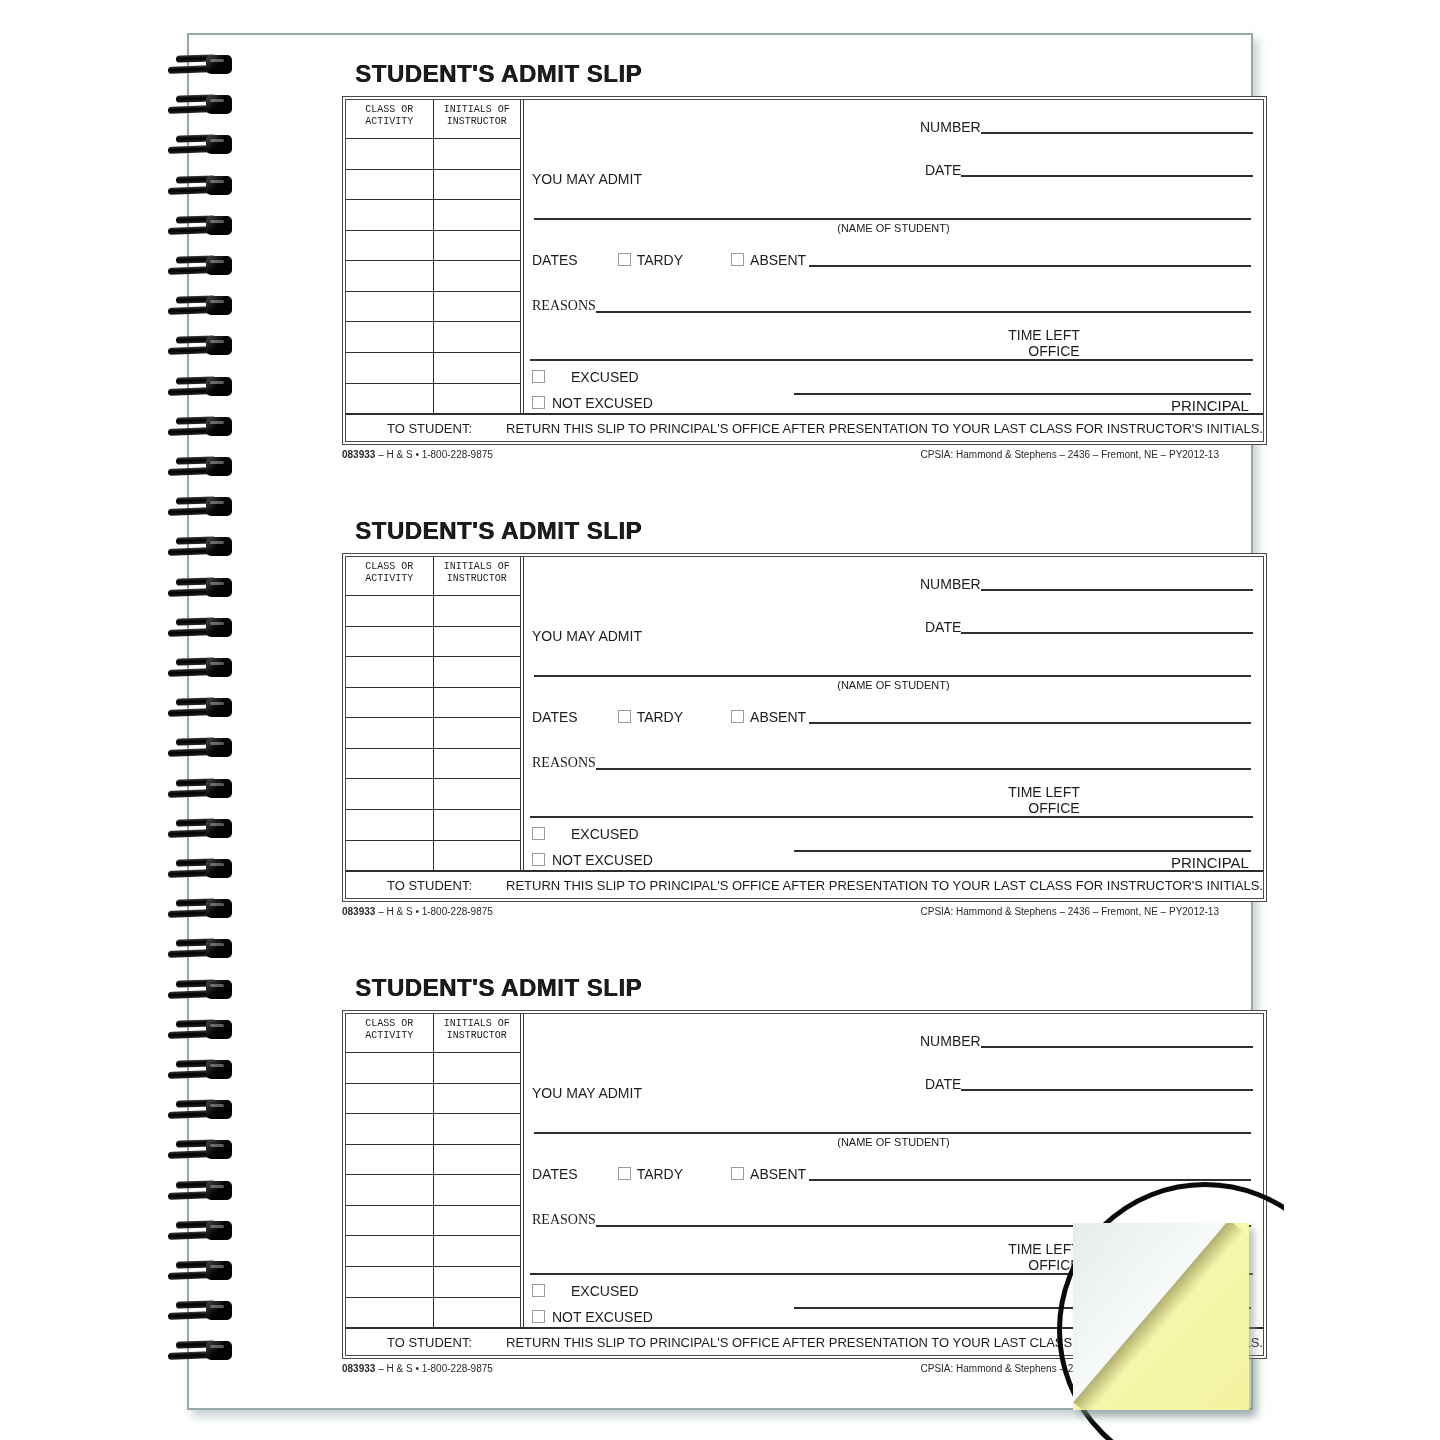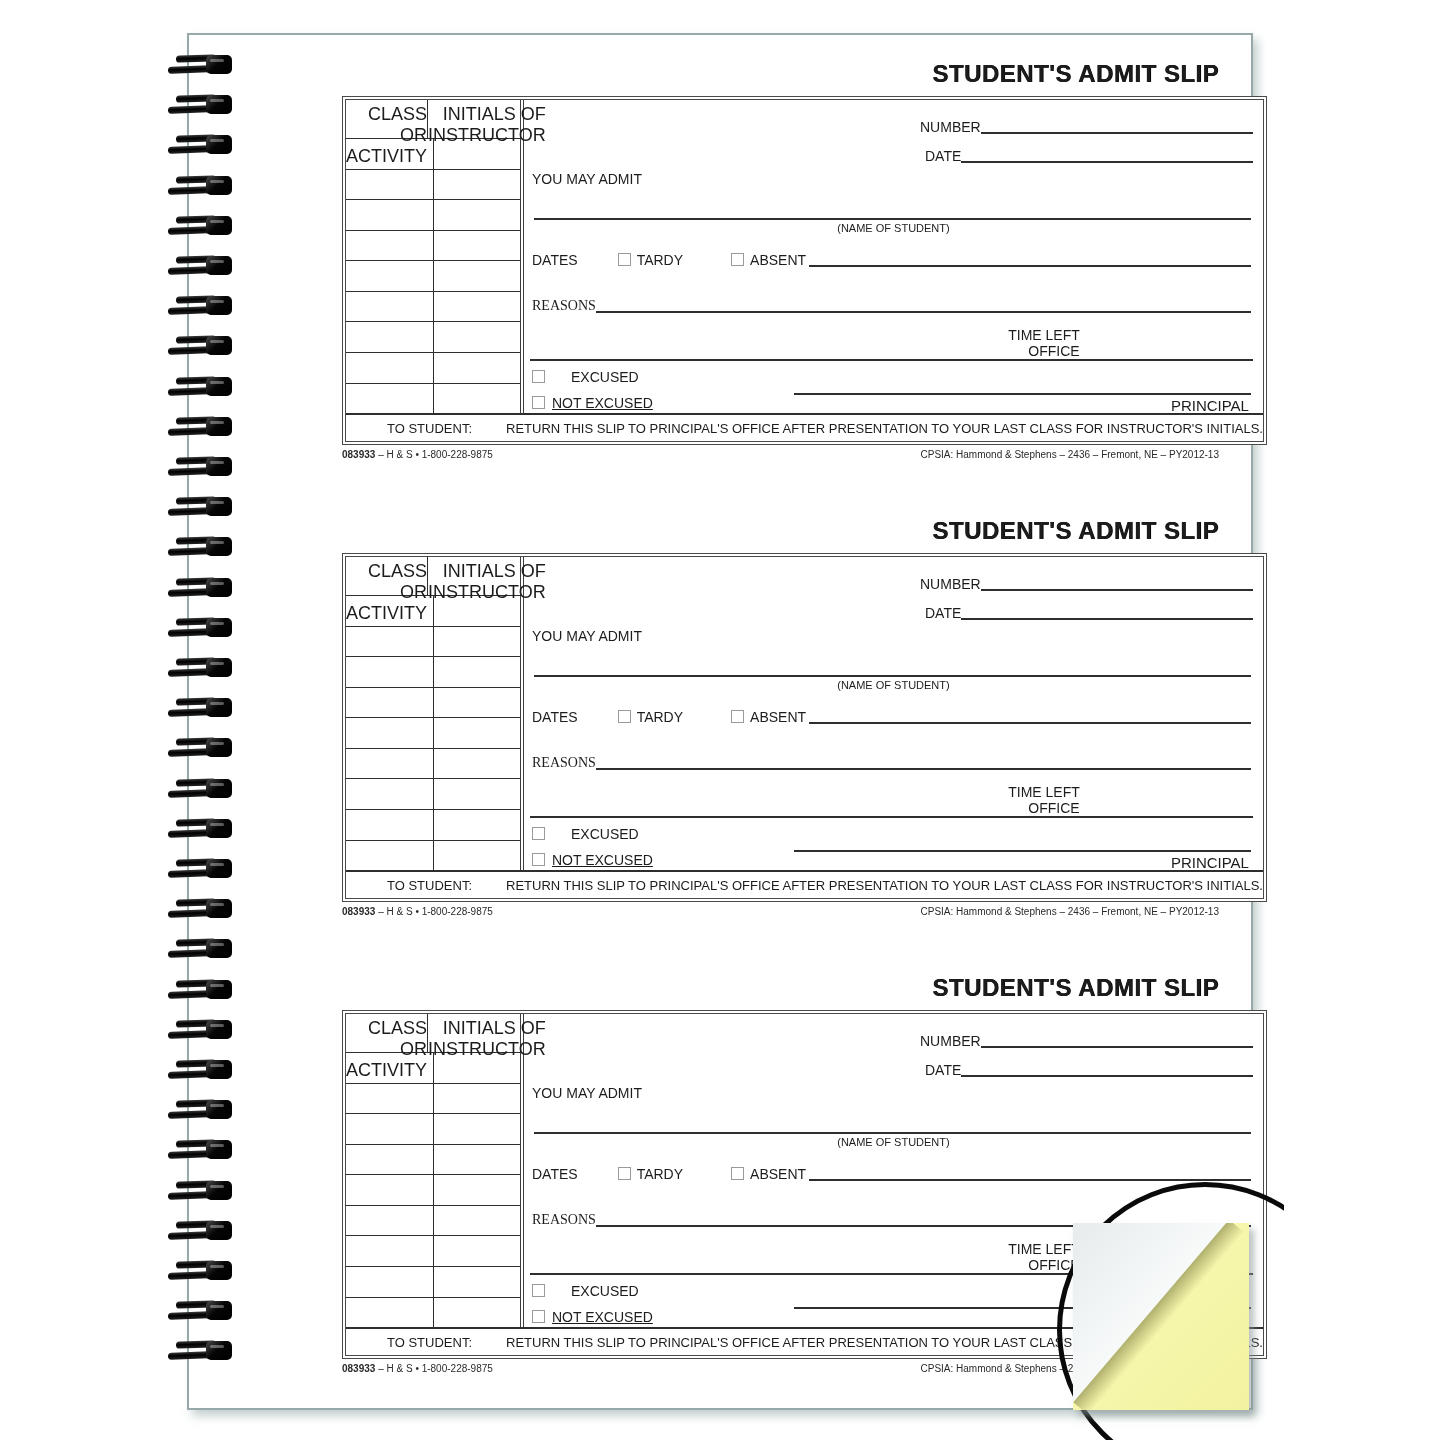--- a/index.html
+++ b/index.html
@@ -34,71 +34,71 @@
     border-radius:4px; transform:skewY(-2deg);}
   .coil .cap{position:absolute; top:0; right:0; width:26px; height:19px;
     background:linear-gradient(135deg,#4a4a4a 0%,#050505 45%,#000 100%);
     border-radius:5px;}
   .coil .cap:after{content:""; position:absolute; left:4px; top:4px; width:14px; height:3px;
     background:rgba(255,255,255,.35); border-radius:2px;}
 
   
   .slip{position:absolute; left:153px; width:877px;}
   .slip-title{
-    margin-left:13px; width:864px; text-align:right;
+    margin-left:13px; width:864px; text-align:left;
     font-size:24px; font-weight:bold; letter-spacing:.5px;
     text-shadow:.6px 0 0 #000;
     height:28px; line-height:28px; margin-bottom:8px;
   }
   .box-row{display:flex;}
   .box-spacer{width:13px;}
   .slip-box{flex:1; border:1px solid #4a4a4a; padding:2px; box-sizing:border-box; background:#fff;}
   .slip-box-inner{border:1px solid #4a4a4a;}
   .slip-main{display:flex; height:313px;}
 
   
   .left-table{width:178px; box-sizing:border-box; border-right:4px double #3c3c3c;
     display:flex; flex-direction:column;}
   .thead{display:flex; height:38px; border-bottom:1.5px solid #2e2e2e;}
-  .thcell{flex:1; text-align:right; font-size:18px; line-height:1.18; padding-top:4px;}
+  .thcell{flex:1; text-align:center; font-size:10px; line-height:1.18; padding-top:4px;font-family:Liberation Mono, monospace;}
   .thcell.first{border-right:1.5px solid #2e2e2e;}
   .trows{flex:1; display:flex; flex-direction:column;}
   .trow{flex:1; display:flex; border-bottom:1.5px solid #2e2e2e;}
   .trow:last-child{border-bottom:none;}
   .tcell{flex:1;}
   .tcell-l{border-right:1.5px solid #2e2e2e;}
 
   
   .right-area{flex:1; position:relative; font-size:14px;}
   .fl-row{position:absolute; display:flex; align-items:flex-end;}
   .fl-row .lbl{line-height:1; white-space:nowrap;}
   .fill-line{flex:1; border-bottom:2px solid #2e2e2e; align-self:stretch;}
   .row-number{top:16px; left:396px; right:10px; height:18px;}
-  .row-date{top:46px; left:401px; right:10px; height:17px;}
+  .row-date{top:60px; left:401px; right:10px; height:17px;}
   .ymadmit{position:absolute; top:72px; left:8px; line-height:1;}
   .name-line{position:absolute; top:104px; left:10px; right:12px; height:14px;
     border-bottom:2px solid #2e2e2e;}
   .name-caption{position:absolute; top:122px; left:0; right:0;
     text-align:center; font-size:11px;}
   .row-dates{top:150px; left:8px; right:12px; height:17px;}
   .checkbox{width:13px; height:13px; border:1.5px solid #9a9a9a; background:#fff;
     box-sizing:border-box; margin-bottom:1px;}
   .cb-tardy{margin-left:40px;}
   .lbl-tardy{margin-left:6px;}
   .cb-absent{margin-left:48px;}
   .lbl-absent{margin-left:6px;}
   .row-dates .fill-line{margin-left:3px;}
   .row-reasons{top:196px; left:8px; right:12px; height:17px;font-family:Liberation Serif, serif;}
   .time-left{position:absolute; top:228px; left:430px; width:180px;
     text-align:center; font-size:14px; line-height:1.12;}
   .time-left .l2{padding-left:20px;}
   .time-left-line{position:absolute; top:226px; left:6px; right:10px; height:33px;
     border-bottom:2px solid #2e2e2e;}
   .row-excused{top:269px; left:8px; height:15px;gap:19px;}
-  .row-notexcused{top:295px; left:8px; height:15px;text-decoration:underline;}
+  .row-notexcused{top:295px; left:8px; height:15px;}
   .row-excused .lbl,.row-notexcused .lbl{margin-left:7px;}
   .principal-line{position:absolute; top:279px; left:270px; right:12px; height:14px;
     border-bottom:2px solid #2e2e2e;}
   .principal-caption{position:absolute; top:297px; right:14px; font-size:15px;}
 
   
   .to-student{border-top:2px solid #2e2e2e; height:26px; display:flex;
     align-items:center; font-size:13px; white-space:nowrap; overflow:hidden;
     padding-left:16px;}
   .to-student .ts-label{margin-right:34px;margin-left:25px;}

